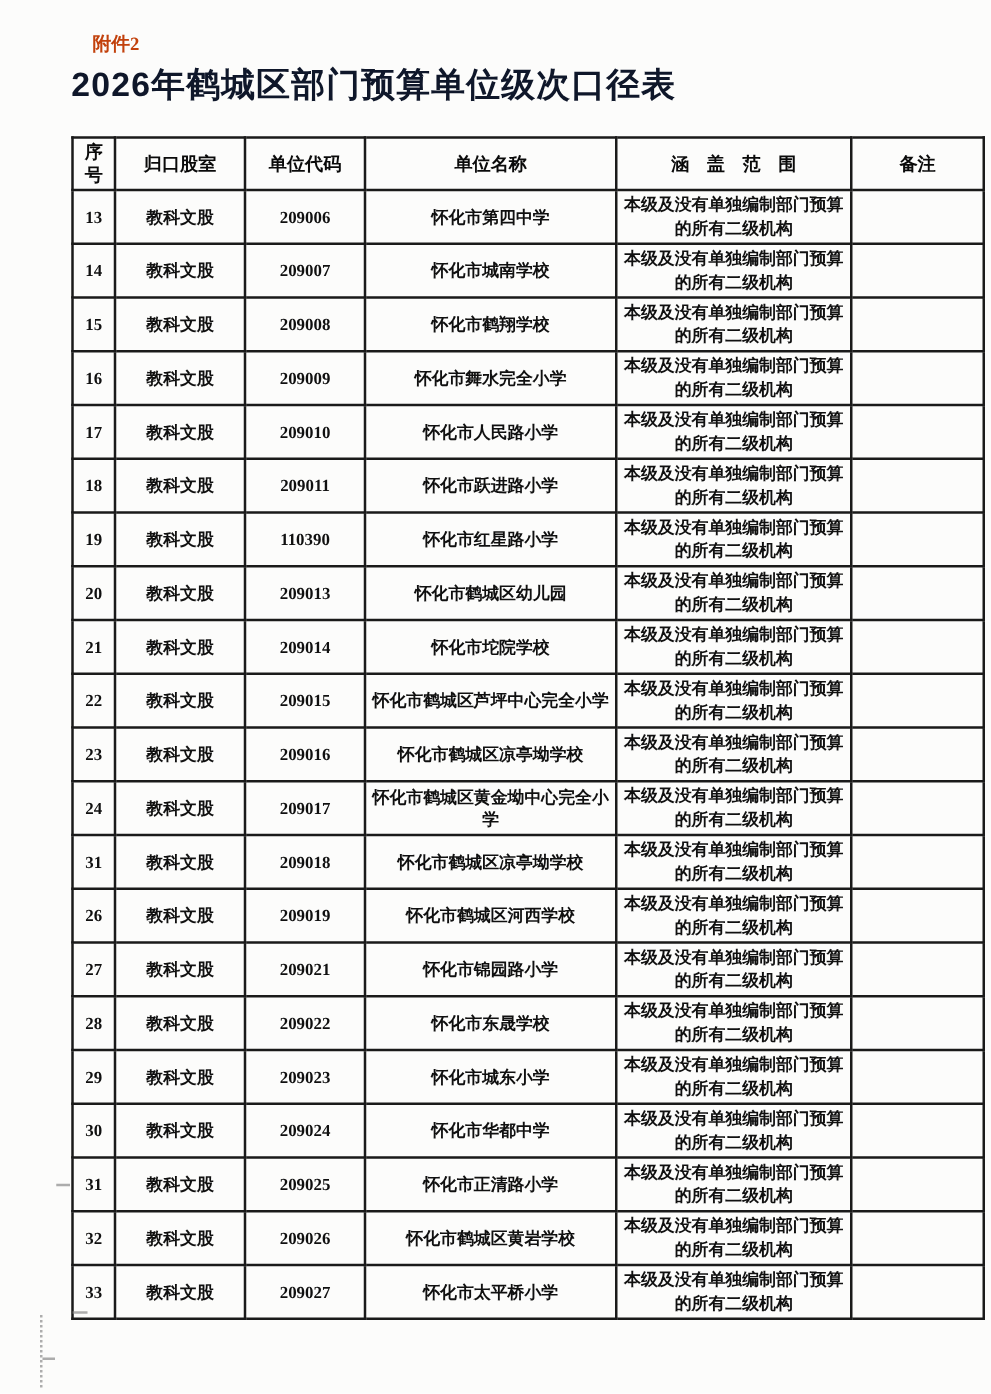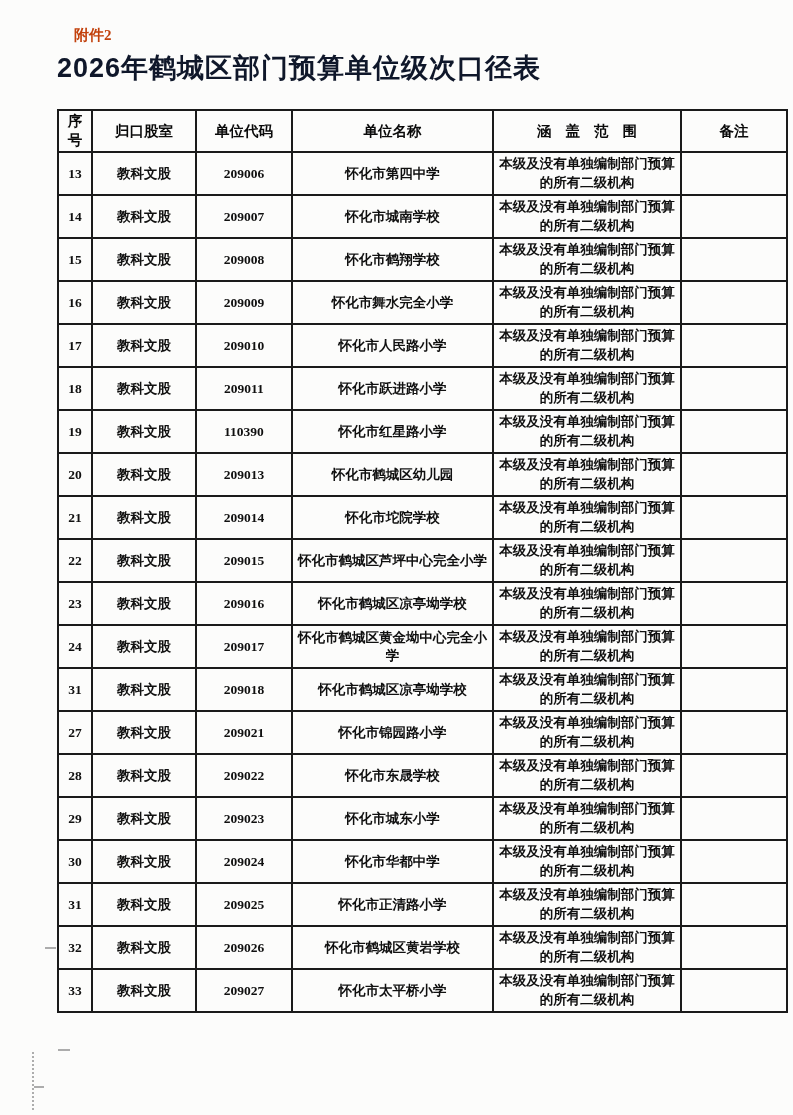--- a/index.html
+++ b/index.html
@@ -204,20 +204,28 @@
         </tr>
         <tr>
           <td class="col-seq">31</td>
           <td class="col-office">教科文股</td>
           <td class="col-code">209018</td>
           <td class="col-name">怀化市鹤城区凉亭坳学校</td>
           <td class="col-scope">本级及没有单独编制部门预算的所有二级机构</td>
           <td class="col-remark"></td>
         </tr>
         <tr>
+          <td class="col-seq">26</td>
+          <td class="col-office">教科文股</td>
+          <td class="col-code">209019</td>
+          <td class="col-name">怀化市鹤城区河西学校</td>
+          <td class="col-scope">本级及没有单独编制部门预算的所有二级机构</td>
+          <td class="col-remark"></td>
+        </tr>
+        <tr>
           <td class="col-seq">27</td>
           <td class="col-office">教科文股</td>
           <td class="col-code">209021</td>
           <td class="col-name">怀化市锦园路小学</td>
           <td class="col-scope">本级及没有单独编制部门预算的所有二级机构</td>
           <td class="col-remark"></td>
         </tr>
         <tr>
           <td class="col-seq">28</td>
           <td class="col-office">教科文股</td>

